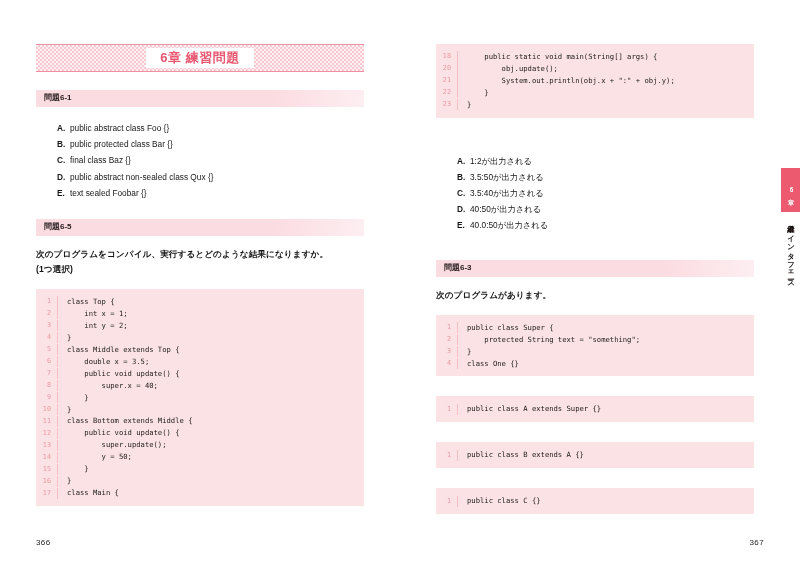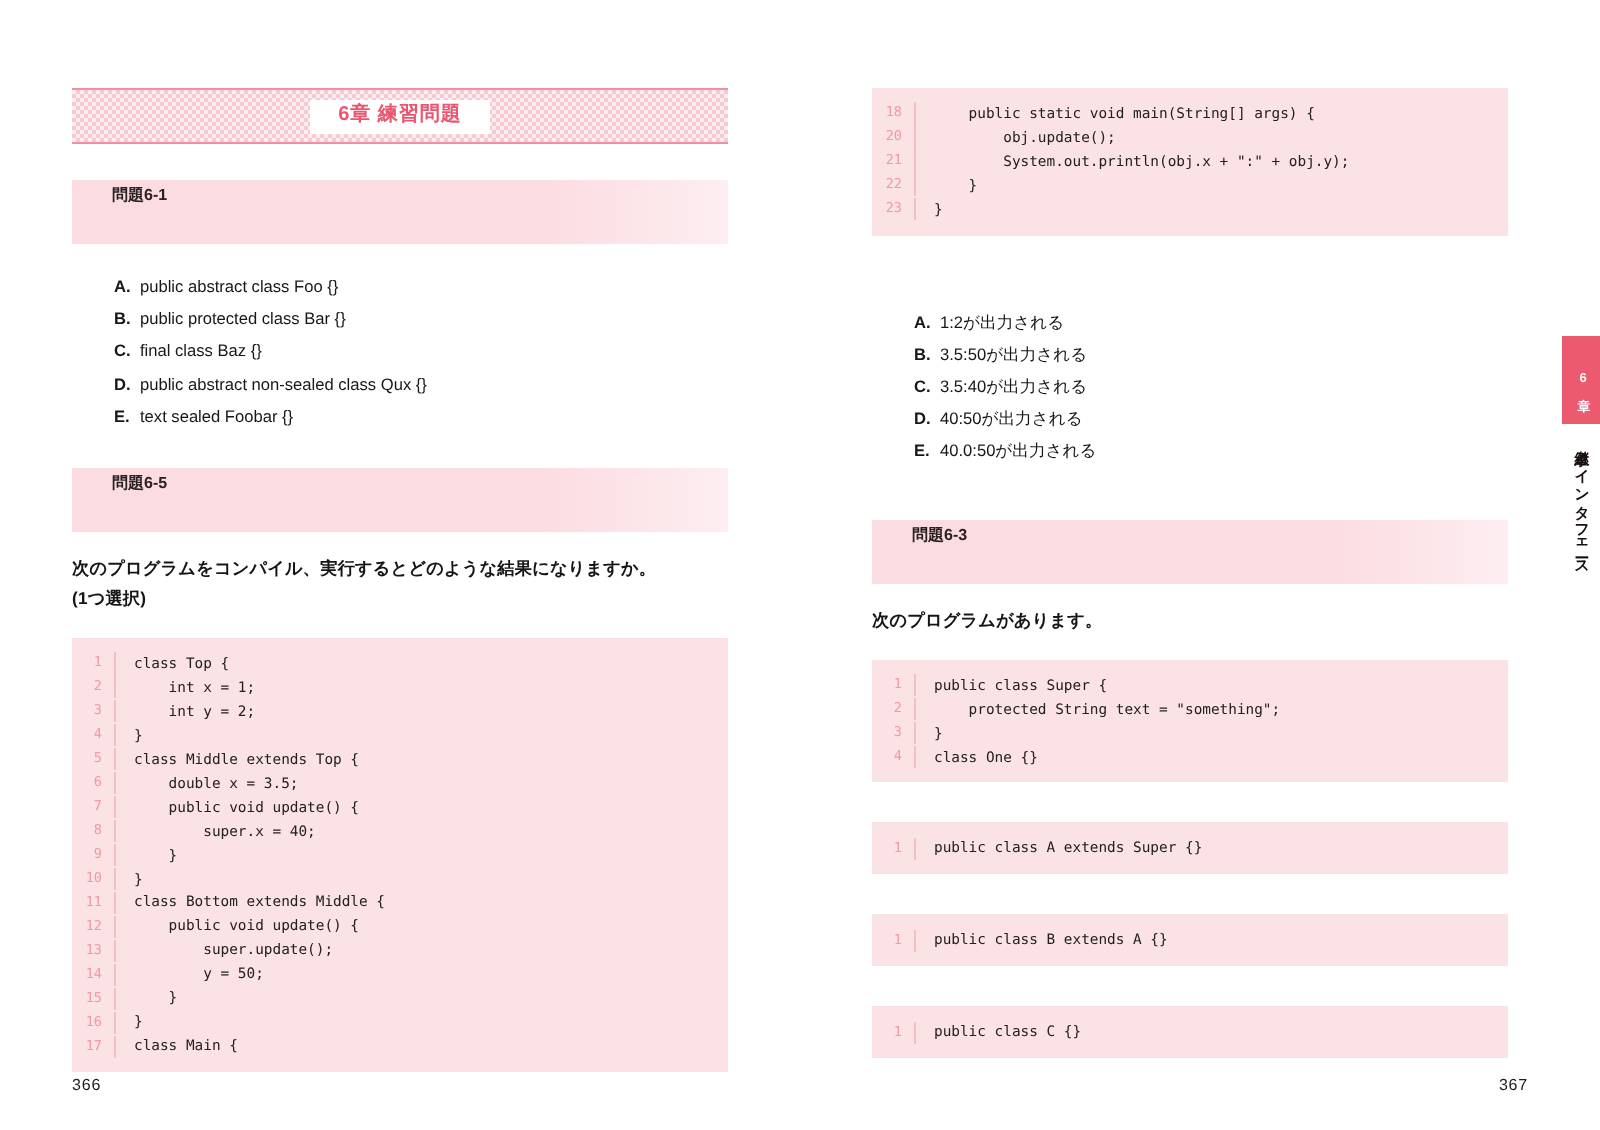--- a/index.html
+++ b/index.html
@@ -47,32 +47,32 @@
     background-size: 4px 4px;
     background-position: 0 0, 2px 2px;
     display: flex;
     align-items: center;
     justify-content: center;
   }
   .banner-title {
     background: #ffffff;
     color: #e8566f;
     font-weight: bold;
-    font-size: 10px;
+    font-size: 13px;
     letter-spacing: 0.5px;
     padding: 3px 14px 4px 14px;
     line-height: 1;
   }
 
   
   .qbar {
     background: linear-gradient(to right, #fbdce1 0%, #fbdce1 72%, #fdeef1 100%);
-    height: 32px;
+    height: 17px;
     line-height: 15px;
-    padding-left: 20px;
+    padding-left: 8px;
     font-size: 8px;
     font-weight: bold;
     color: #2a2022;
   }
 
   .prompt {
     font-size: 8.6px;
     font-weight: bold;
     line-height: 1.75;
     color: #161616;

